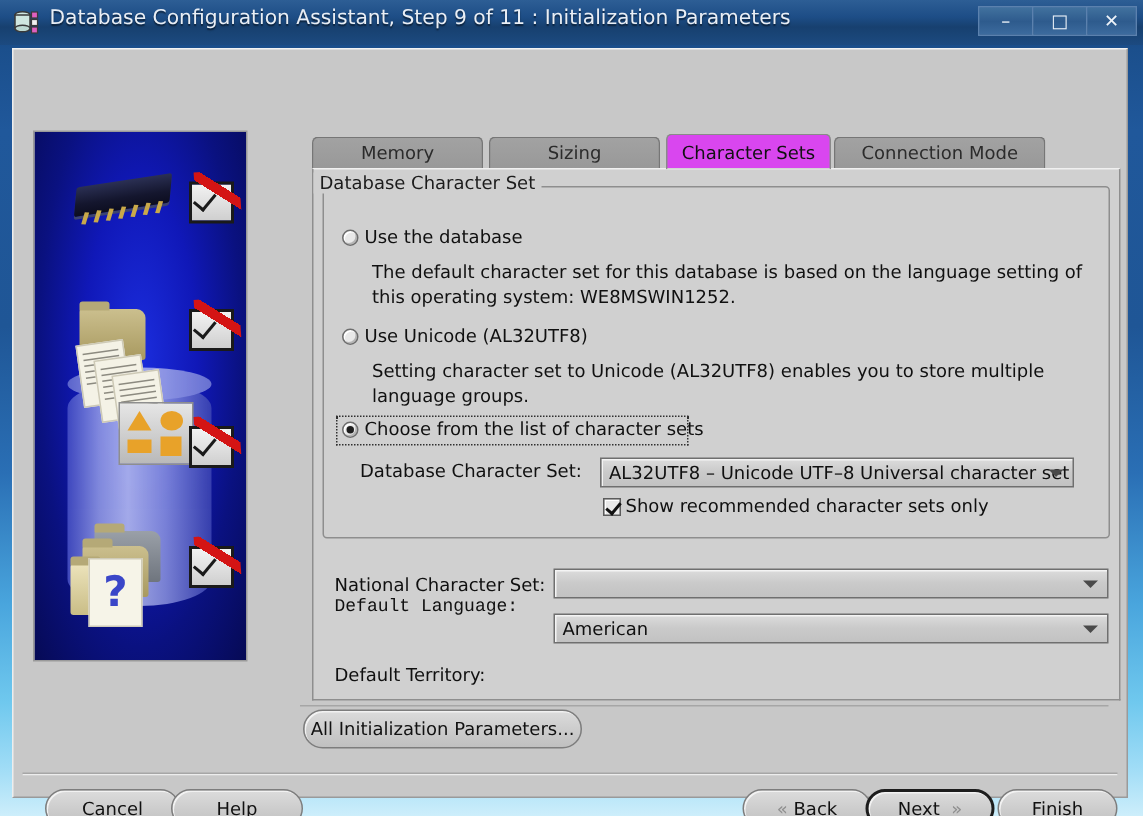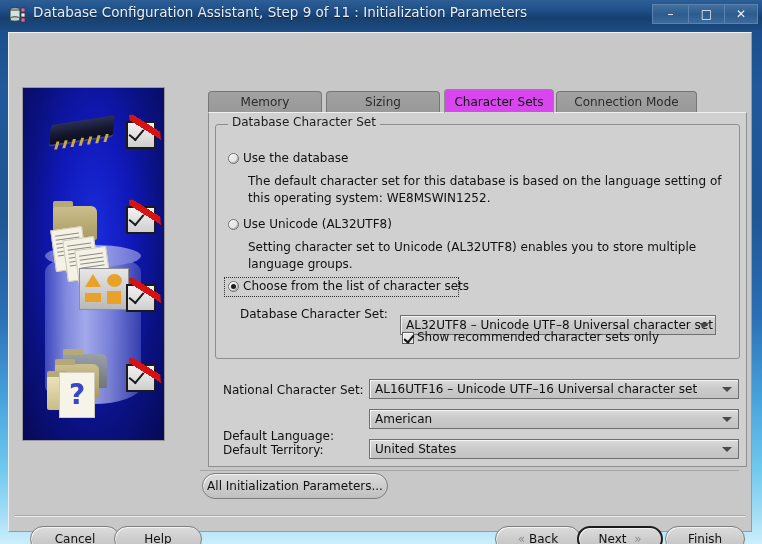--- a/index.html
+++ b/index.html
@@ -161,21 +161,21 @@
     box-sizing:border-box;
   }
 
   
   #groupbox {
     position:absolute; left:6px; top:11px; width:525px; height:235px;
     border:1px solid #8e8e8e; border-radius:3px;
     box-sizing:border-box;
   }
   #group-legend {
-    position:absolute; left:19px; top:2px; background:#d0d0d0;
+    position:absolute; left:0; top:2px; background:#d0d0d0;
     padding:0 4px; font-size:12px; color:#1c1c1c;
   }
 
   .radio {
     position:absolute; width:11px; height:11px; border-radius:50%;
     background:#e9e9e9; border:1px solid #6e6e6e;
     box-shadow: inset 1px 1px 0 #ffffff, inset -1px -1px 0 #b5b5b5;
     box-sizing:border-box;
   }
   .radio.sel::after{
@@ -346,45 +346,40 @@
 
       <div class="radio" style="left:19px;top:106px;"></div>
       <div class="rlabel" style="left:34px;top:104px;">Use Unicode (AL32UTF8)</div>
       <div class="body-text" style="left:39px;top:126px;width:487px;">Setting character set to Unicode (AL32UTF8) enables you to store multiple language groups.</div>
 
       <div class="focusring" style="left:15px;top:164px;width:235px;height:20px;"></div>
       <div class="radio sel" style="left:19px;top:168px;"></div>
       <div class="rlabel" style="left:34px;top:166px;">Choose from the list of character sets</div>
 
       <div class="field-label" style="left:31px;top:194px;">Database Character Set:</div>
-      <div class="combo" style="left:191px;top:202px;width:316px;">
+      <div class="combo" style="left:191px;top:192px;width:316px;">
         <div class="ctext">AL32UTF8 – Unicode UTF–8 Universal character set</div>
         <div class="arrow"></div>
       </div>
 
       <div class="checkbox on" style="left:193px;top:219px;"></div>
       <div class="rlabel" style="left:208px;top:217px;">Show recommended character sets only</div>
 
       <div class="field-label" style="left:14px;top:270px;text-align:center;">National Character Set:</div>
       <div class="combo" style="left:160px;top:266px;width:370px;">
-        <div class="ctext">AL16UTF16 – Unicode UTF–16 Universal character set</div>
         <div class="arrow"></div>
       </div>
 
-      <div class="field-label" style="left:14px;top:316px;">Default Language:</div>
+      <div class="field-label" style="left:14px;top:284px;font-family:Liberation Mono, monospace;">Default Language:</div>
       <div class="combo" style="left:160px;top:296px;width:370px;">
         <div class="ctext">American</div>
         <div class="arrow"></div>
       </div>
 
       <div class="field-label" style="left:14px;top:330px;">Default Territory:</div>
-      <div class="combo" style="left:160px;top:326px;width:370px;">
-        <div class="ctext">United States</div>
-        <div class="arrow"></div>
-      </div>
     </div>
 
     <div id="sep-top" style="left:191px;top:437px;"></div>
 
     <div class="btn" style="left:193px;top:440px;width:186px;">All Initialization Parameters...</div>
 
     <div id="separator" style="left:6px;top:482px;width:730px;"></div>
 
     <div class="btn" style="left:21px;top:493px;width:90px;">Cancel</div>
     <div class="btn" style="left:105px;top:493px;width:88px;">Help</div>

